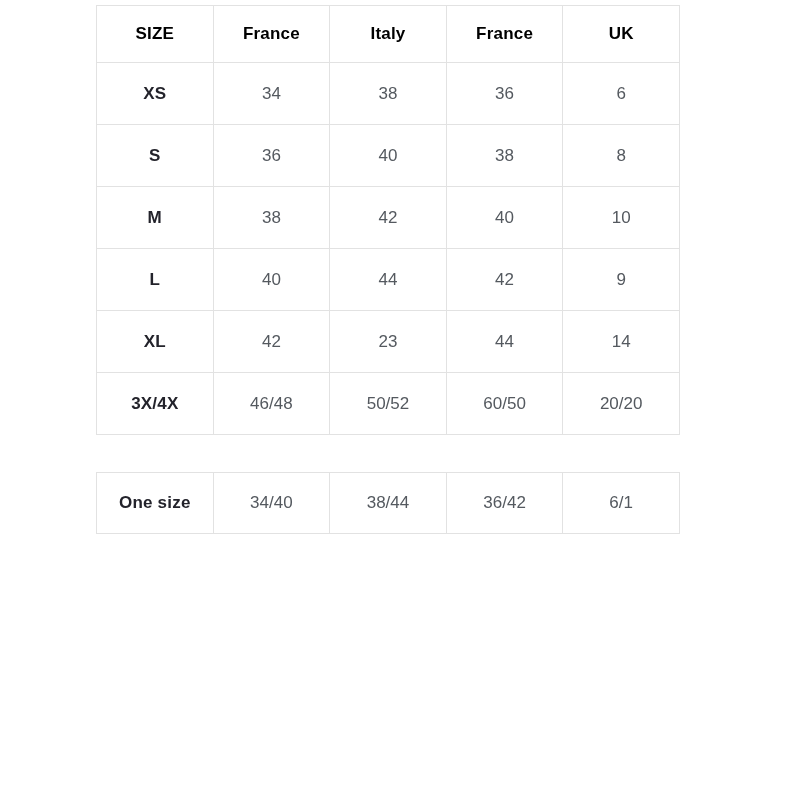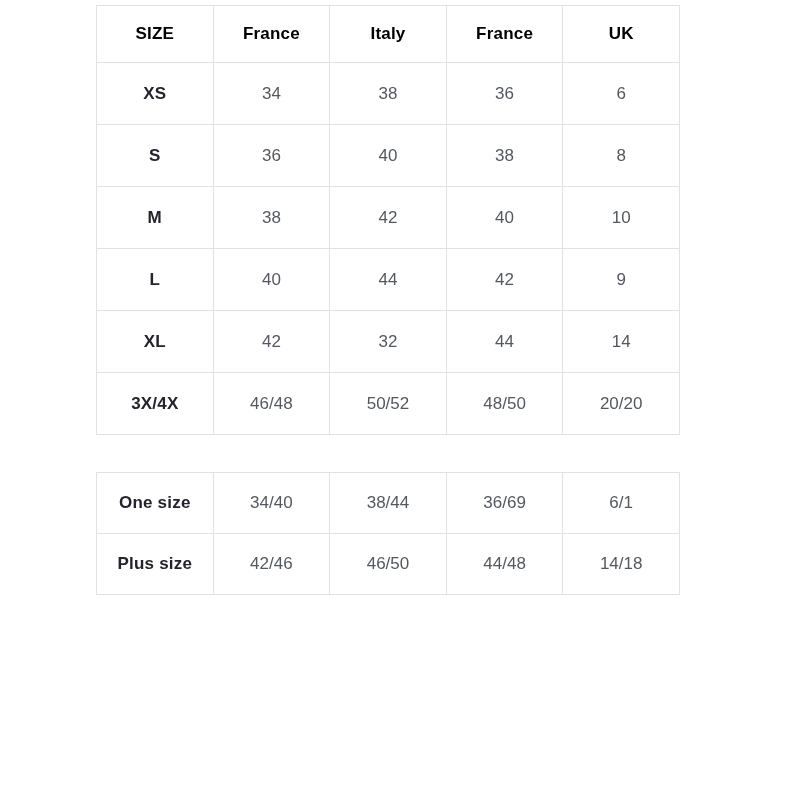--- a/index.html
+++ b/index.html
@@ -100,46 +100,39 @@
       <tr>
         <th>L</th>
         <td>40</td>
         <td>44</td>
         <td>42</td>
         <td>9</td>
       </tr>
       <tr>
         <th>XL</th>
         <td>42</td>
-        <td>32</td>
+        <td>23</td>
         <td>44</td>
         <td>14</td>
       </tr>
       <tr>
         <th>3X/4X</th>
         <td>46/48</td>
         <td>50/52</td>
-        <td>48/50</td>
+        <td>60/50</td>
         <td>20/20</td>
       </tr>
     </tbody>
   </table>
 
   <table class="size-table secondary">
     <tbody>
       <tr>
         <th>One size</th>
         <td>34/40</td>
         <td>38/44</td>
-        <td>36/69</td>
+        <td>36/42</td>
         <td>6/1</td>
-      </tr>
-      <tr>
-        <th>Plus size</th>
-        <td>42/46</td>
-        <td>46/50</td>
-        <td>44/48</td>
-        <td>14/18</td>
       </tr>
     </tbody>
   </table>
 
 </div>
 
 </body></html>

